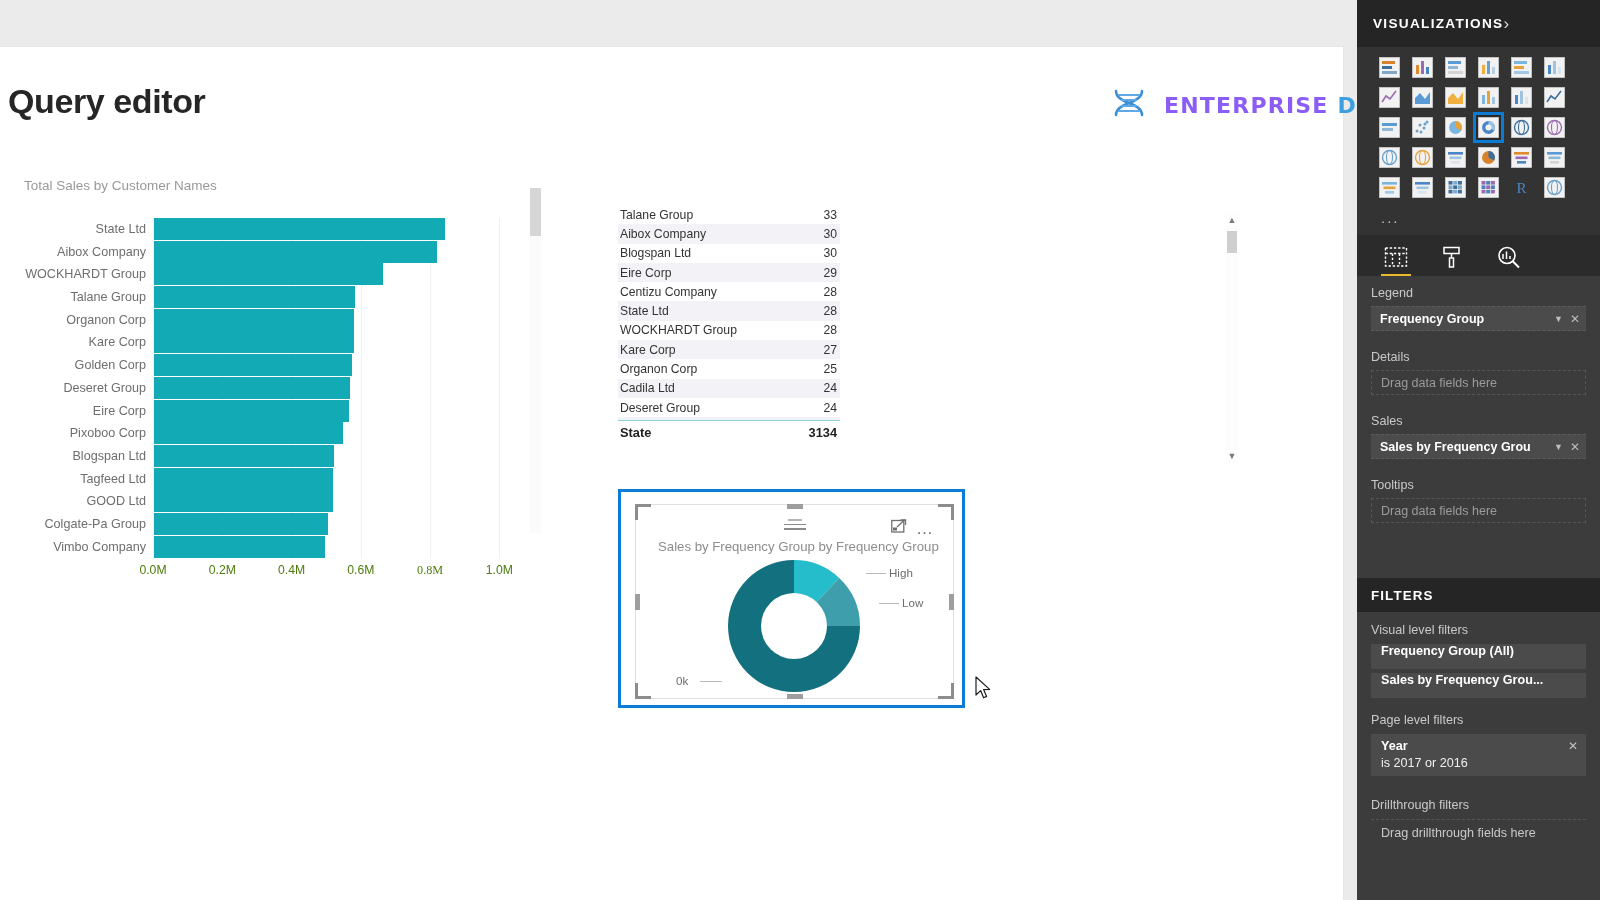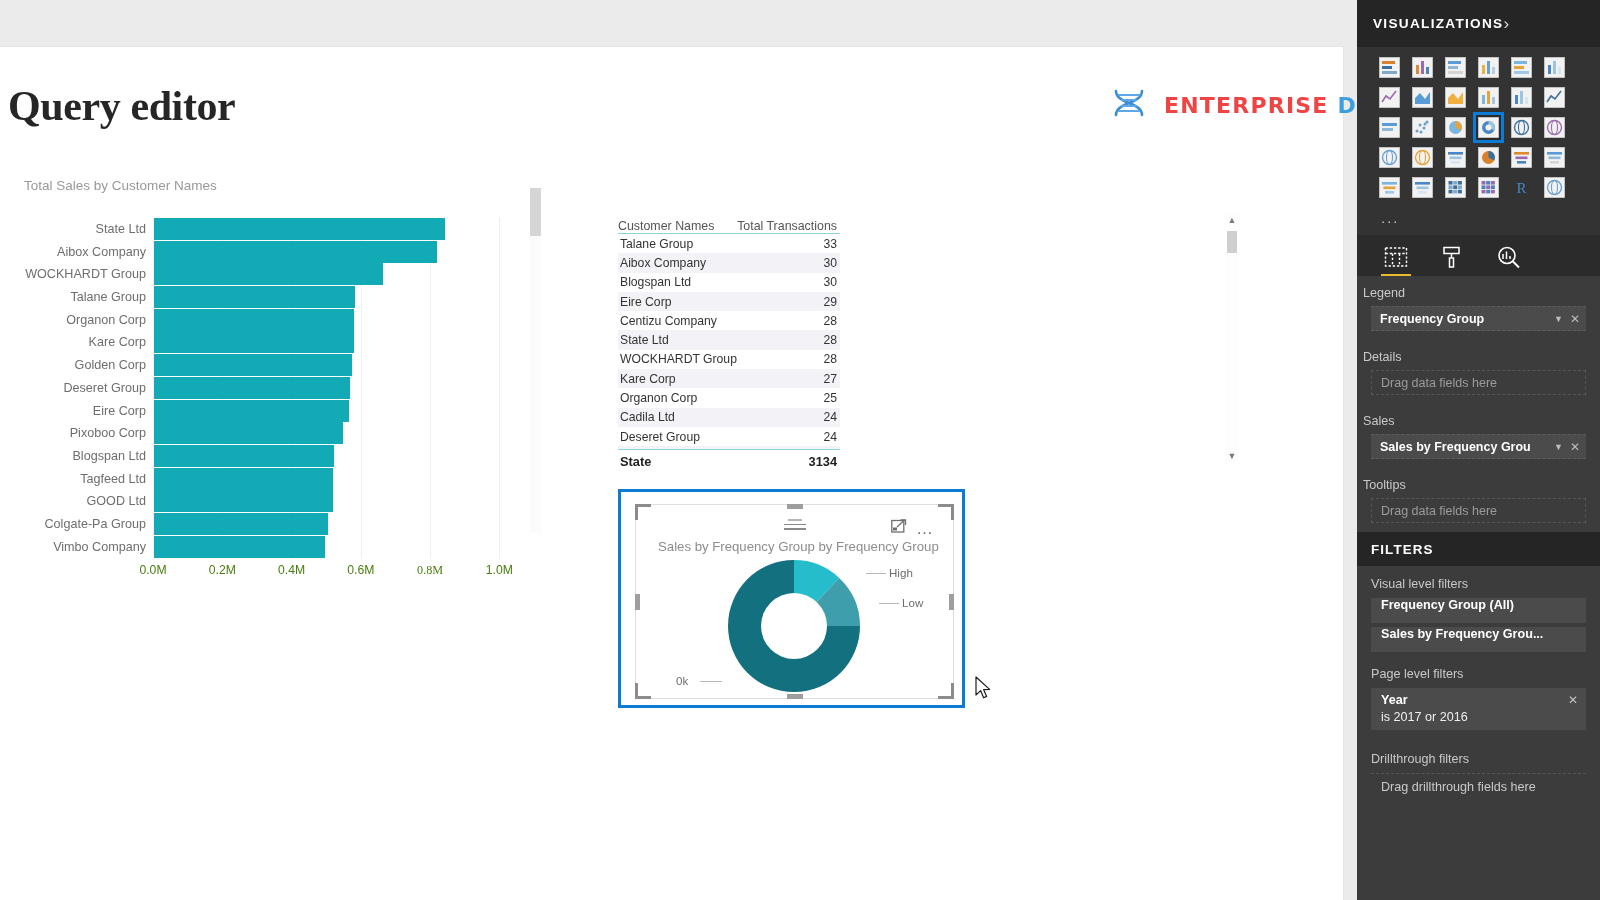--- a/index.html
+++ b/index.html
@@ -11,28 +11,28 @@
   }
   .root{position:relative;width:1600px;height:900px;}
 
   
   .topstrip{position:absolute;left:0;top:0;width:1357px;height:47px;background:#ebebeb;}
   .canvas{position:absolute;left:0;top:47px;width:1343px;height:853px;background:#fff;
           box-shadow:0 0 0 1px #e6e6e6;}
   .canvas-edge-r{position:absolute;left:1343px;top:47px;width:14px;height:853px;background:#ebebeb;}
 
   
-  .page-title{position:absolute;left:8px;top:82px;font-size:42px;font-weight:bold;color:#262626;
-              letter-spacing:-0.4px;font-family:Liberation Serif, serif;}
+  .page-title{position:absolute;left:8px;top:82px;font-size:34px;font-weight:bold;color:#262626;
+              letter-spacing:-0.4px;font-family:Liberation Sans, sans-serif;}
 
   
   .logo{position:absolute;left:1108px;top:88px;display:flex;align-items:center;gap:14px;}
   .logo-text{font-size:22px;font-weight:bold;letter-spacing:1.2px;
              font-family:"DejaVu Sans", sans-serif;}
-  .logo-ent{color:#ef4444;}
+  .logo-ent{color:#8b5cf6;}
   .logo-dna{color:#3d9fe0;}
 
   
   .bar-visual{position:absolute;left:14px;top:178px;width:545px;height:400px;}
   .visual-title{font-size:13.5px;color:#999;padding-left:10px;}
   .bar-plot{position:absolute;left:0;top:30px;width:545px;height:370px;}
   .bar-rows{position:absolute;left:0;top:10px;width:520px;height:330px;}
   .bar-row{display:flex;align-items:center;height:22px;margin-bottom:0.7px;}
   .bar-lbl{width:132px;text-align:right;font-size:12.6px;color:#6e6e6e;padding-right:8px;
            white-space:nowrap;overflow:hidden;}
@@ -102,33 +102,33 @@
   .viz-row{display:flex;gap:8px;margin-bottom:5px;}
   .viz-cell{width:25px;height:25px;position:relative;display:flex;align-items:center;justify-content:center;}
   .viz-cell.sel{outline:3px solid #0b7bd4;background:#2a2a2a;}
   .viz-more{color:#bdbdbd;font-size:15px;letter-spacing:2px;padding-left:4px;height:16px;line-height:10px;}
 
   .viz-tabs{background:#2b2b2b;display:flex;gap:30px;padding:9px 0 6px 26px;}
   .viz-tab{width:26px;height:26px;position:relative;display:flex;align-items:center;justify-content:center;}
   .viz-tab.active:after{content:"";position:absolute;left:-2px;bottom:-6px;width:30px;height:2.5px;background:#e8bb2d;}
 
   .fields{background:#3c3c3c;padding:0 0 0 0;}
-  .fw-label{color:#c9c9c9;font-size:12.6px;padding:10px 0 6px 6px;}
+  .fw-label{color:#c9c9c9;font-size:12.6px;padding:10px 0 6px 14px;}
   .fw-chip{margin:0 14px 0 14px;background:#4b4b4b;height:25px;display:flex;align-items:center;
            padding:0 6px 0 9px;box-sizing:border-box;border-top:1px dashed #5b5b5b;
            border-bottom:1px dashed #5b5b5b;}
   .fw-chip-text{color:#fff;font-size:12.5px;font-weight:bold;flex:1;white-space:nowrap;overflow:hidden;}
   .fw-chip-caret{color:#bdbdbd;font-size:9px;padding-right:7px;}
   .fw-chip-x{color:#bdbdbd;font-size:12px;}
   .fw-drop{margin:0 14px;height:25px;display:flex;align-items:center;padding-left:9px;
            box-sizing:border-box;color:#9b9b9b;font-size:12.5px;
            border:1px dashed #565656;}
   .fw-spacer{height:9px;}
 
-  .filters-head{background:#252525;height:34px;display:flex;align-items:center;padding-left:14px;}
+  .filters-head{background:#252525;height:34px;display:flex;align-items:center;padding-left:14px;margin-top:46px;}
   .filters-head-title{color:#fff;font-size:13.4px;font-weight:bold;letter-spacing:1.1px;}
   .flt-label{color:#c9c9c9;font-size:12.6px;padding:11px 0 7px 14px;}
   .flt-card{margin:0 14px 4px 14px;background:#4b4b4b;min-height:25px;display:flex;
             align-items:flex-start;padding:0 8px 0 10px;box-sizing:border-box;}
   .flt-card-text{color:#fff;font-size:12.6px;font-weight:bold;white-space:nowrap;overflow:hidden;flex:1;}
   .flt-card2{margin:0 14px 4px 14px;background:#4b4b4b;padding:5px 8px 6px 10px;box-sizing:border-box;}
   .flt-row1{display:flex;align-items:center;}
   .flt-title{color:#fff;font-size:12.6px;font-weight:bold;flex:1;}
   .flt-x{color:#c2c2c2;font-size:12px;}
   .flt-sub{color:#efefef;font-size:12.6px;padding-top:3px;}
@@ -277,24 +277,20 @@
           <span class="xtick" style="left: 277.091px; font-family: Liberation Serif, serif;">0.8M</span>
           <span class="xtick" style="left: 346.364px;">1.0M</span>
         </div>
     </div>
   </div>
   <div class="barscroll">
     <div class="barscroll-thumb"></div>
   </div>
 
   <div class="tbl-visual">
-    <div class="tbl-head">
-      <div class="th th-name">Customer Names</div>
-      <div class="th th-num">Total Transactions</div>
-    </div>
     <div class="tbl-rows" id="tbl-rows">
         <div class="tr">
           <div class="td-name">Talane Group</div>
           <div class="td-num">33</div>
         </div>
         <div class="tr alt">
           <div class="td-name">Aibox Company</div>
           <div class="td-num">30</div>
         </div>
         <div class="tr">

